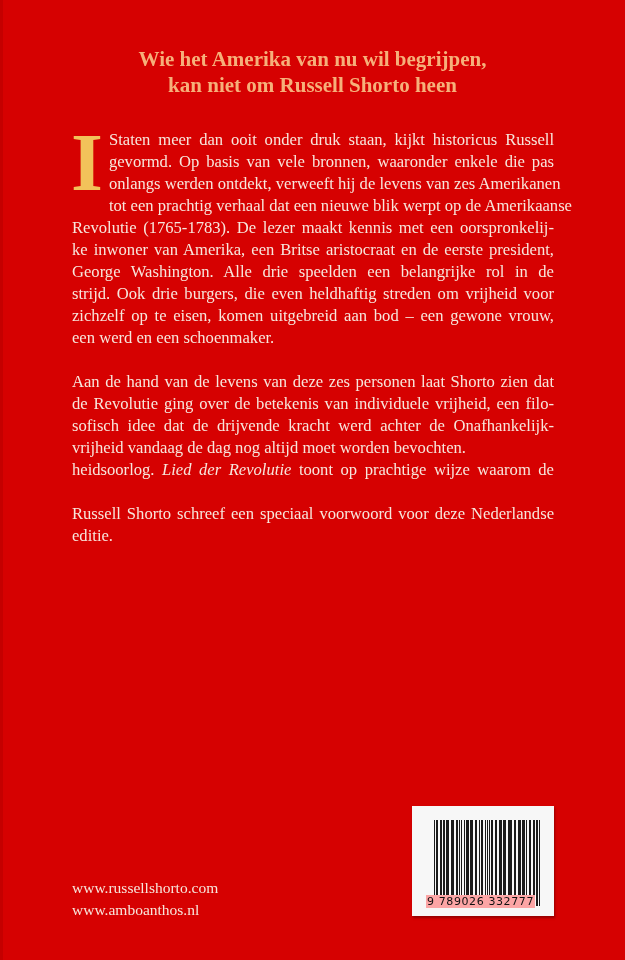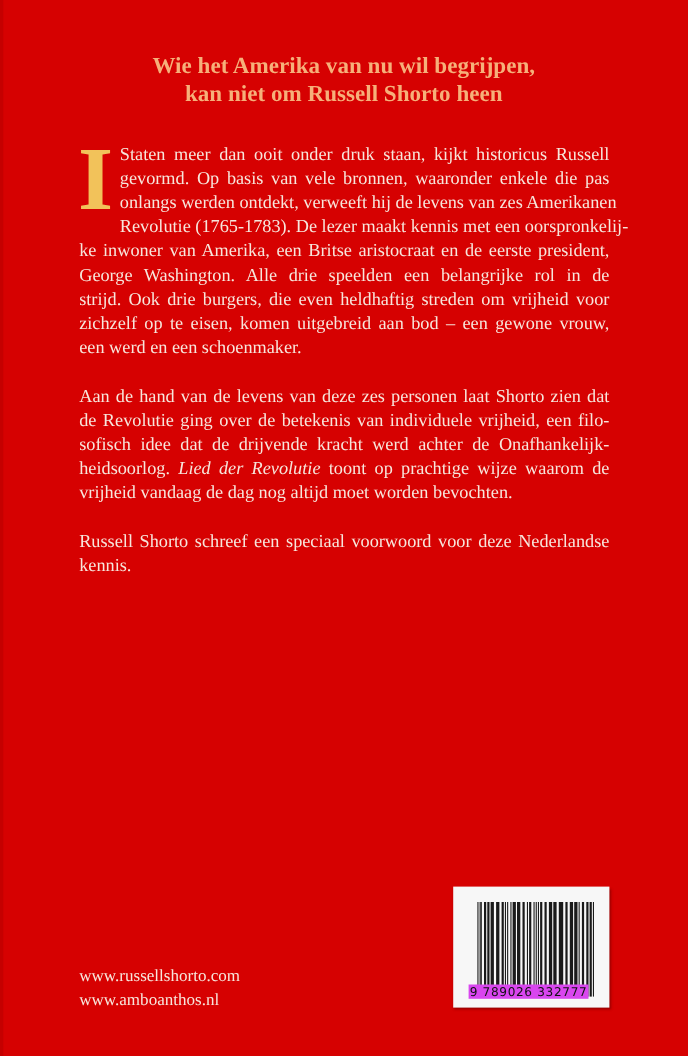--- a/index.html
+++ b/index.html
@@ -90,55 +90,56 @@
       left: 14px;
       top: 89px;
       width: 120px;
       font-family: "DejaVu Sans", "Liberation Sans", sans-serif;
       font-size: 11px;
       letter-spacing: 0.6px;
       color: #111;
       background: transparent;
       white-space: nowrap;
     }
-    .isbn-digits span { background: #d946ef; padding: 0 1px; }
+    .isbn-digits span { background: #fca5a5; padding: 0 1px; }
   </style>
 </head>
 <body>
 
 <div class="left-edge"></div>
 
 <div class="tagline">
   <div>Wie het Amerika van nu wil begrijpen,</div>
   <div>kan niet om Russell Shorto heen</div>
 </div>
 
 <div class="body-text">
   <p>
     <span class="dropcap">I</span>
     <span class="line">Staten meer dan ooit onder druk staan, kijkt historicus Russell</span>
     <span class="line">gevormd. Op basis van vele bronnen, waaronder enkele die pas</span>
     <span class="line">onlangs werden ontdekt, verweeft hij de levens van zes Amerikanen</span>
+    <span class="line">tot een prachtig verhaal dat een nieuwe blik werpt op de Amerikaanse</span>
     <span class="line">Revolutie (1765-1783). De lezer maakt kennis met een oorspronkelij-</span>
     <span class="line">ke inwoner van Amerika, een Britse aristocraat en de eerste president,</span>
     <span class="line">George Washington. Alle drie speelden een belangrijke rol in de</span>
     <span class="line">strijd. Ook drie burgers, die even heldhaftig streden om vrijheid voor</span>
     <span class="line">zichzelf op te eisen, komen uitgebreid aan bod – een gewone vrouw,</span>
     <span class="line last">een werd en een schoenmaker.</span>
   </p>
   <p>
     <span class="line">Aan de hand van de levens van deze zes personen laat Shorto zien dat</span>
     <span class="line">de Revolutie ging over de betekenis van individuele vrijheid, een filo-</span>
     <span class="line">sofisch idee dat de drijvende kracht werd achter de Onafhankelijk-</span>
+    <span class="line last">vrijheid vandaag de dag nog altijd moet worden bevochten.</span>
     <span class="line"><span>heidsoorlog. </span><em>Lied der Revolutie</em><span> toont op prachtige wijze waarom de</span></span>
-    <span class="line last">vrijheid vandaag de dag nog altijd moet worden bevochten.</span>
   </p>
   <p>
     <span class="line">Russell Shorto schreef een speciaal voorwoord voor deze Nederlandse</span>
-    <span class="line last">kennis.</span>
+    <span class="line last">editie.</span>
   </p>
 </div>
 
 <div class="urls">
   <a>www.russellshorto.com</a>
   <a>www.amboanthos.nl</a>
 </div>
 
 <div class="barcode-box">
   <div class="bars" id="bars">

